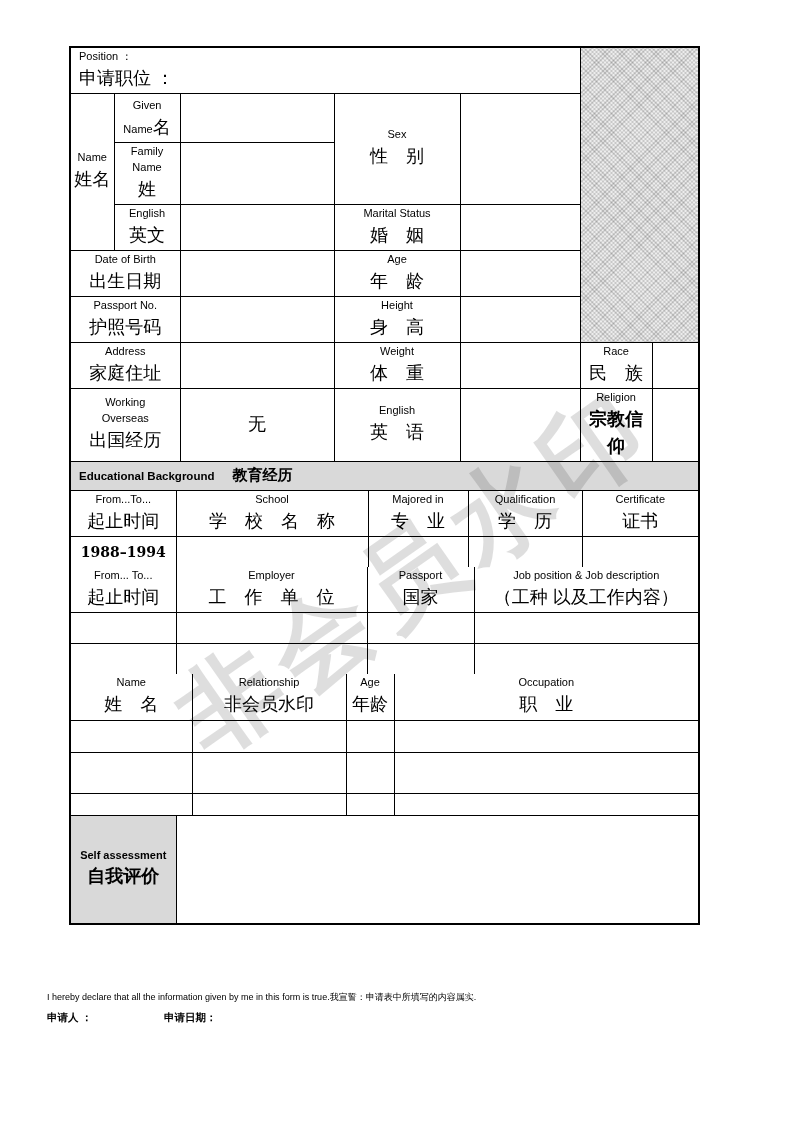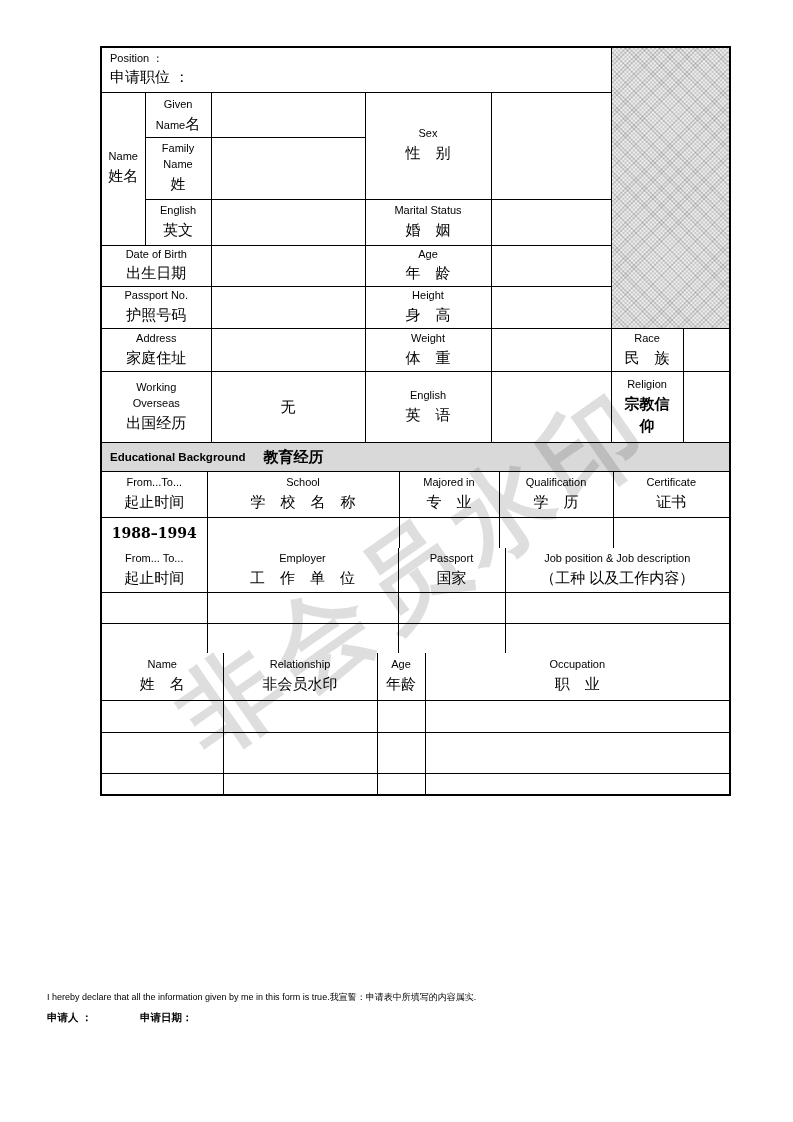--- a/index.html
+++ b/index.html
@@ -1,22 +1,22 @@
 <!DOCTYPE html>
 <html><head>
 <meta charset="utf-8">
 <style>
   html,body{margin:0;padding:0;background:#fff;}
   .page{position:relative;width:793px;height:1122px;background:#ffffff;
         font-family:"Liberation Sans","DejaVu Sans",sans-serif;color:#000;overflow:hidden;}
-  .form{position:absolute;left:100px;top:46px;width:627px;border:2px solid #000;background:#fff;}
+  .form{position:absolute;left:69px;top:46px;width:627px;border:2px solid #000;background:#fff;}
   table{width:100%;border-collapse:collapse;border:hidden;table-layout:fixed;}
   td{border:1px solid #000;padding:1px 3px;text-align:center;vertical-align:middle;overflow:hidden;}
   .en{display:block;font-size:11px;line-height:1.45;}
-  .zh{display:block;font-size:15px;line-height:1.5;}
+  .zh{display:block;font-size:18px;line-height:1.5;}
   .inline-pair .en,.inline-pair .zh{display:inline;}
   .left{text-align:left;padding-left:8px;}
   .band{display:flex;align-items:center;gap:18px;height:28px;background:#d9d9d9;
         border-top:1px solid #000;border-bottom:1px solid #000;padding-left:8px;font-weight:bold;}
   .band .b-en{font-size:11.5px;}
   .band .b-zh{font-size:15px;}
   .year{font-family:"DejaVu Serif","Liberation Serif",serif;font-weight:bold;font-size:14px;margin-top:39px;}
   .photo{background-color:#ededed;
          background-image:repeating-linear-gradient(45deg,rgba(0,0,0,.16) 0 1px,transparent 1px 3px),
                           repeating-linear-gradient(-45deg,rgba(0,0,0,.16) 0 1px,transparent 1px 3px);}
@@ -25,21 +25,21 @@
   .narrow-name{max-width:32px;margin:0 auto;word-break:break-all;}
   .narrow-60{max-width:58px;margin:0 auto;}
   .zh-wrap3{max-width:3.1em;margin:0 auto;font-weight:bold;}
   .sep{border-top:1px solid #000;}
   .watermark{position:absolute;left:416px;top:573px;
              transform:translate(-50%,-50%) rotate(-35deg);
              font-size:100px;font-weight:bold;letter-spacing:10px;
              color:rgba(0,0,0,0.13);white-space:nowrap;pointer-events:none;z-index:5;}
   .decl{position:absolute;left:47px;top:991px;font-size:9px;}
   .sign{position:absolute;left:47px;top:1011px;font-size:10.5px;font-weight:bold;}
-  .sign .date{margin-left:48px;}
+  .sign .date{margin-left:72px;}
 </style>
 </head>
 <body>
 
 <div class="page">
 
   <div class="form">
 
     <table>
       <colgroup>
@@ -282,20 +282,37 @@
       </tr>
       <tr style="height:21px">
         <td></td>
         <td></td>
         <td></td>
         <td></td>
       </tr>
     </tbody>
       </table>
 
+    <div class="sep">
+      <table>
+        <colgroup>
+            <col style="width:105px">
+            <col style="width:522px">
+          </colgroup>
+        <tbody>
+            <tr style="height:107px">
+          <td class="gray">
+            <span class="en bold">Self assessment</span>
+            <span class="zh bold">自我评价</span>
+          </td>
+          <td></td>
+        </tr>
+      </tbody>
+        </table>
+    </div>
 
   </div>
 
   <div class="watermark">非会员水印</div>
 
   <div class="decl">I hereby declare that all the information given by me in this form is true.我宣誓：申请表中所填写的内容属实.</div>
   <div class="sign">
     <span>申请人 ：</span><span class="date">申请日期：</span>
   </div>
 

